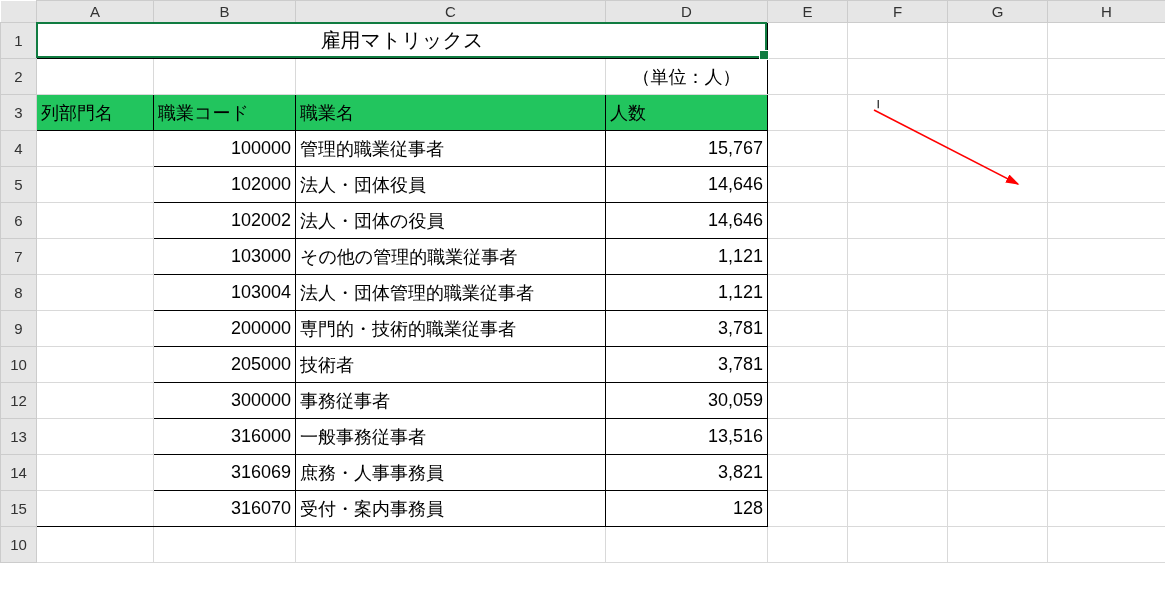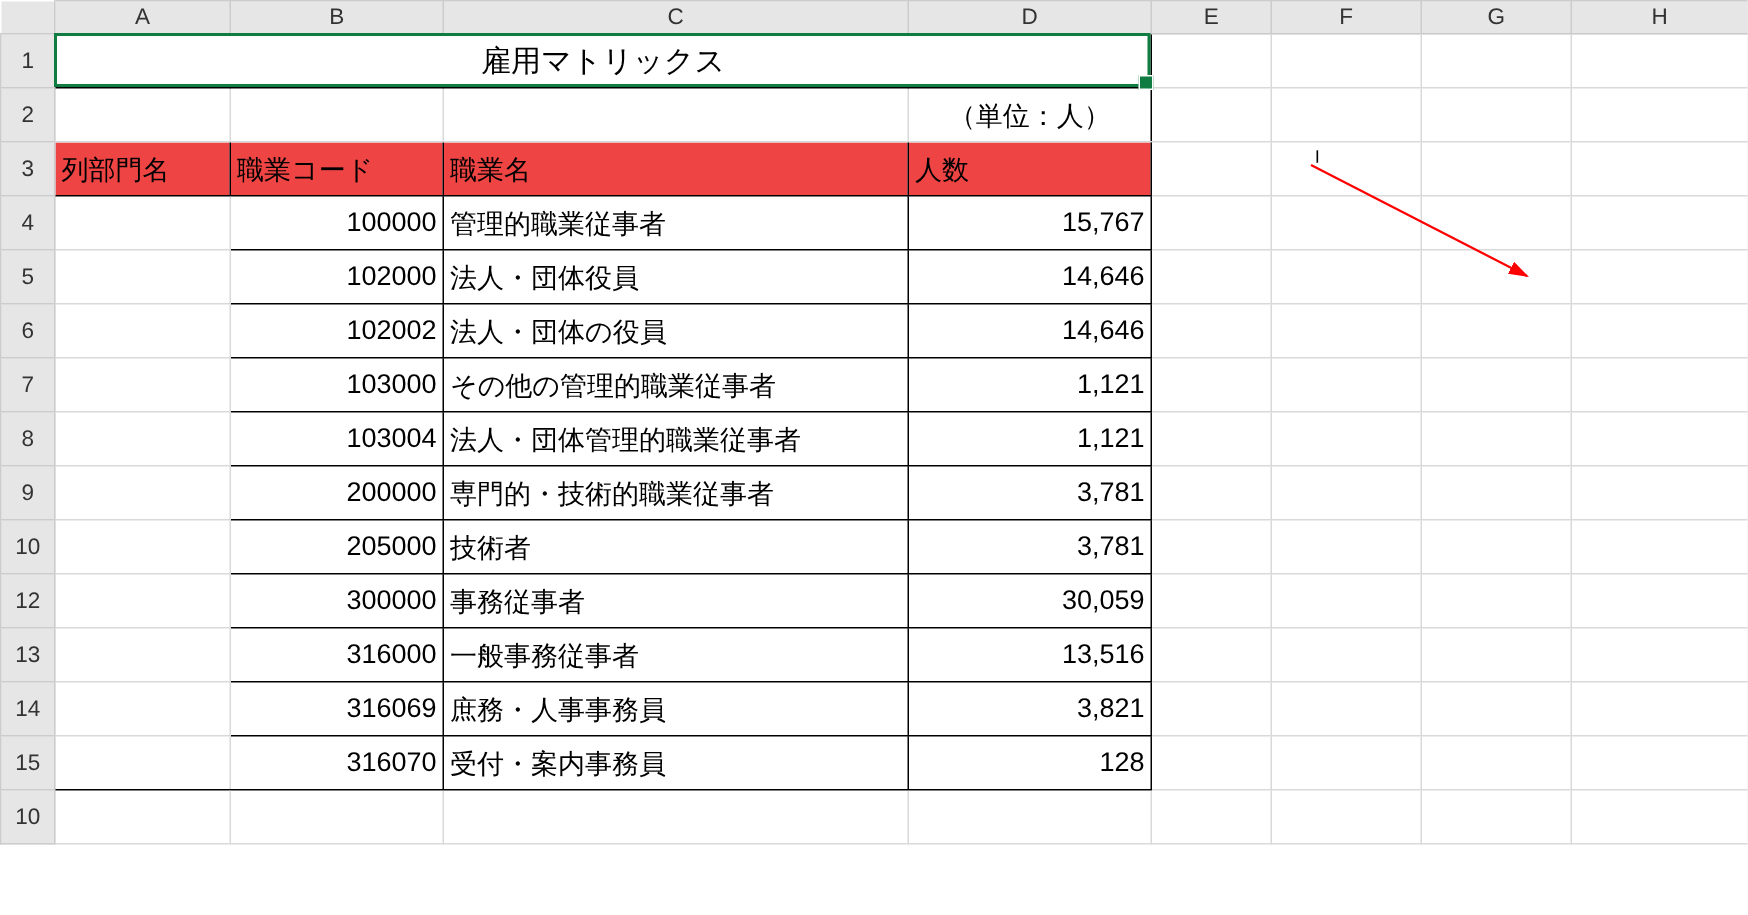--- a/index.html
+++ b/index.html
@@ -62,21 +62,21 @@
     }
     .cell.right { justify-content: flex-end; }
     .cell.center { justify-content: center; }
     
     .b-t { border-top: 1px solid #000 !important; }
     .b-b { border-bottom: 1px solid #000 !important; text-align: right; }
     .b-l { border-left: 1px solid #000 !important; }
     .b-r { border-right: 1px solid #000 !important; }
     .b-all { border: 1px solid #000 !important; }
     .header-row td .cell {
-      background: #ef4444;
+      background: #22c55e;
     }
     .title-cell .cell {
       justify-content: center;
       font-size: 20px;
     }
     
     .selection {
       position: absolute;
       border: 2px solid #107c41;
       pointer-events: none;

